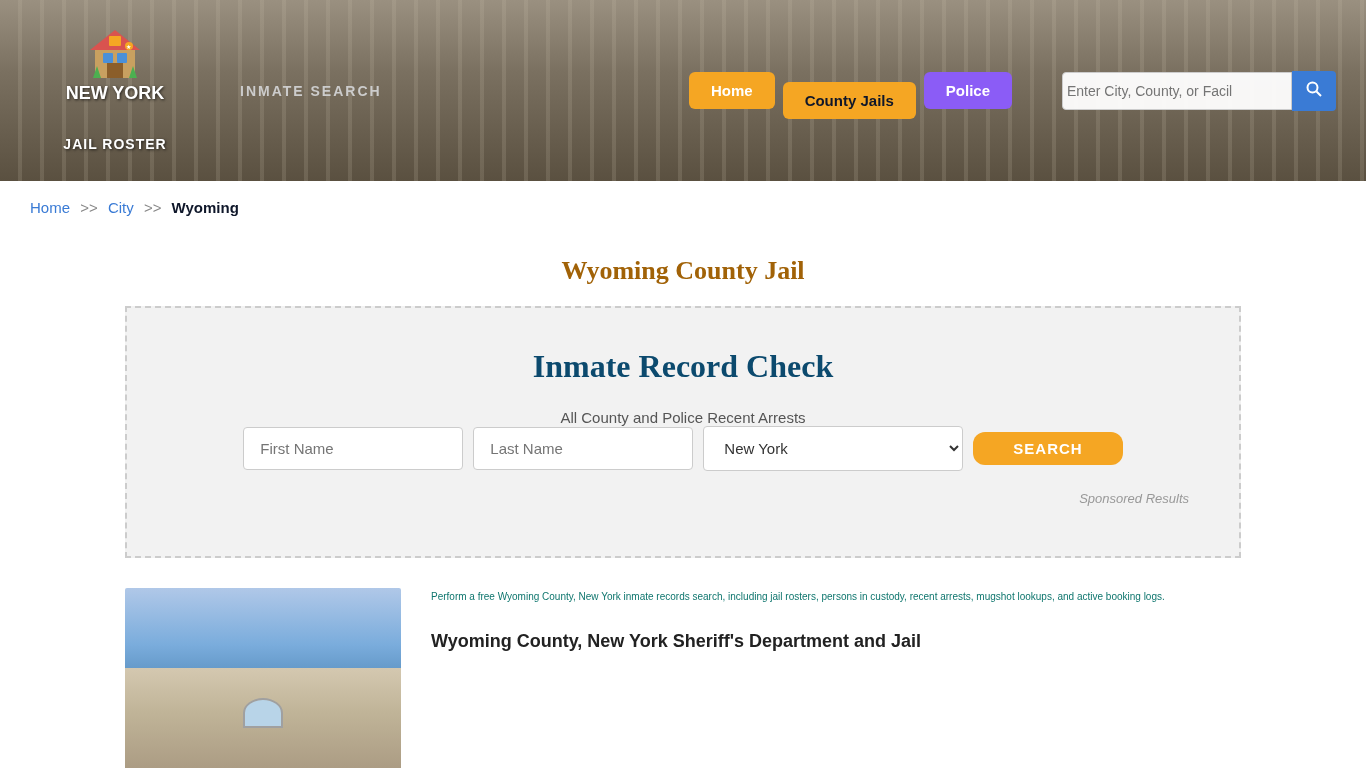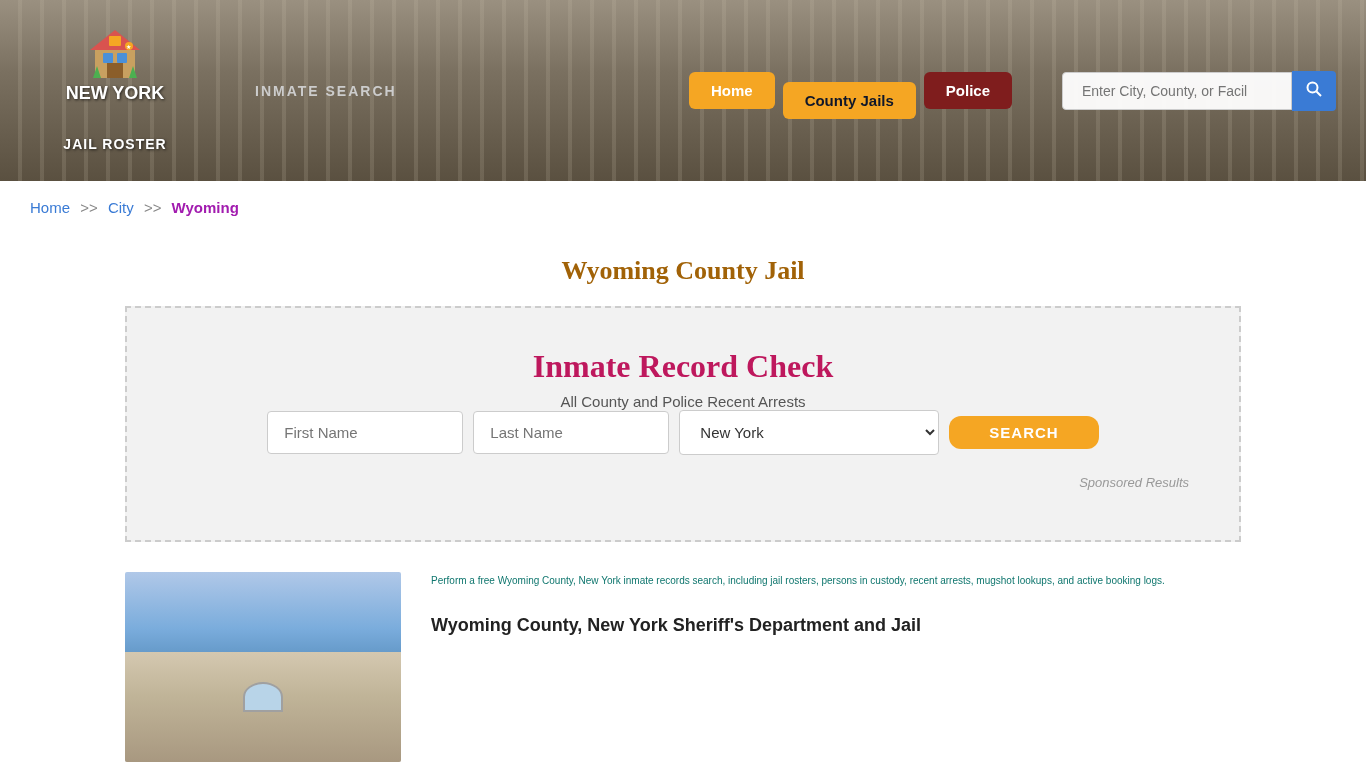--- a/index.html
+++ b/index.html
@@ -46,21 +46,21 @@
     .logo-text .line2 {
       font-size: 14px;
       letter-spacing: 1px;
       margin-top: 31px;
     }
     .inmate-search-label {
       color: #ccc;
       font-size: 14px;
       letter-spacing: 2px;
       font-weight: bold;
-      margin-left: 25px;
+      margin-left: 10px;
     }
     .nav-area {
       display: flex;
       align-items: center;
       gap: 8px;
       margin-left: auto;
     }
     .nav-btn {
       padding: 10px 22px;
       border: none;
@@ -72,31 +72,31 @@
     .nav-btn.active, .nav-btn.county-jails {
       background: #f5a623;
       color: #0f172a;
       margin-top: 20px;
     }
     .nav-btn.home-btn {
       background: #f5a623;
       color: #fff;
     }
     .nav-btn.police-btn {
-      background: #7f1d1d;
+      background: #8b5cf6;
       color: #fff;
     }
     .search-area {
       display: flex;
       align-items: center;
       margin-left: 20px;
     }
     .search-input-header {
       width: 230px;
-      padding: 10px 19px;
+      padding: 10px 4px;
       border: 1px solid #ccc;
       border-radius: 4px 0 0 4px;
       font-size: 14px;
       outline: none;
       background: rgba(255,255,255,0.95);
     }
     .search-btn-header {
       background: #3a7bd5;
       border: none;
       padding: 10px 14px;
@@ -115,21 +115,21 @@
     .breadcrumb a {
       color: #3a7bd5;
       text-decoration: none;
     }
     .breadcrumb .sep {
       margin: 0 6px;
       color: #888;
     }
     .breadcrumb .current {
       font-weight: bold;
-      color: #a21caf;
+      color: #0f172a;
     }
 
     
     .page-title {
       text-align: center;
       font-size: 26px;
       font-weight: bold;
       color: #a16207;
       margin: 22px 0 20px 0;
       font-family: Georgia, serif;
@@ -139,40 +139,40 @@
     .search-section {
       margin: 0 125px 30px 125px;
       border: 2px dashed #ccc;
       background: #f2f2f2;
       padding: 40px 50px 50px 50px;
       text-align: center;
     }
     .search-section-title {
       font-size: 32px;
       font-weight: bold;
-      color: #be185d;
+      color: #0c4a6e;
       font-family: Georgia, serif;
-      margin-bottom: 8px;
+      margin-bottom: 24px;
     }
     .search-section-subtitle {
       font-size: 15px;
       color: #555;
     }
     .search-form-row {
       display: flex;
       gap: 10px;
       justify-content: center;
       align-items: center;
     }
     .search-form-row input[type="text"] {
       padding: 12px 16px;
       font-size: 15px;
       border: 1px solid #ccc;
       border-radius: 4px;
-      width: 196px;
+      width: 220px;
       background: #fff;
       color: #aaa;
     }
     .search-form-row select {
       padding: 12px 16px;
       font-size: 15px;
       border: 1px solid #ccc;
       border-radius: 4px;
       width: 260px;
       background: #fff;

